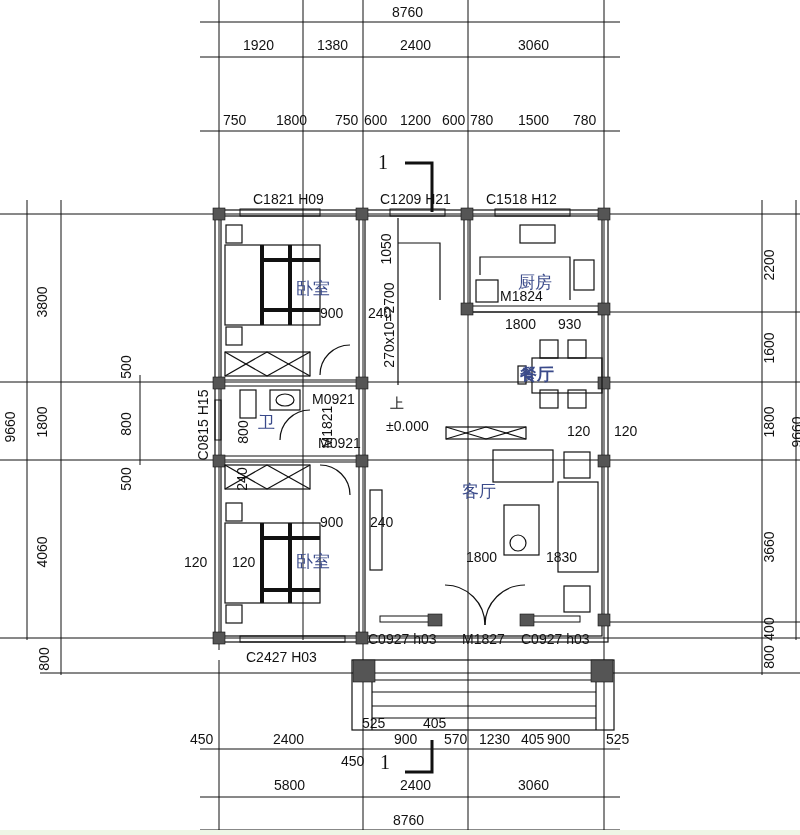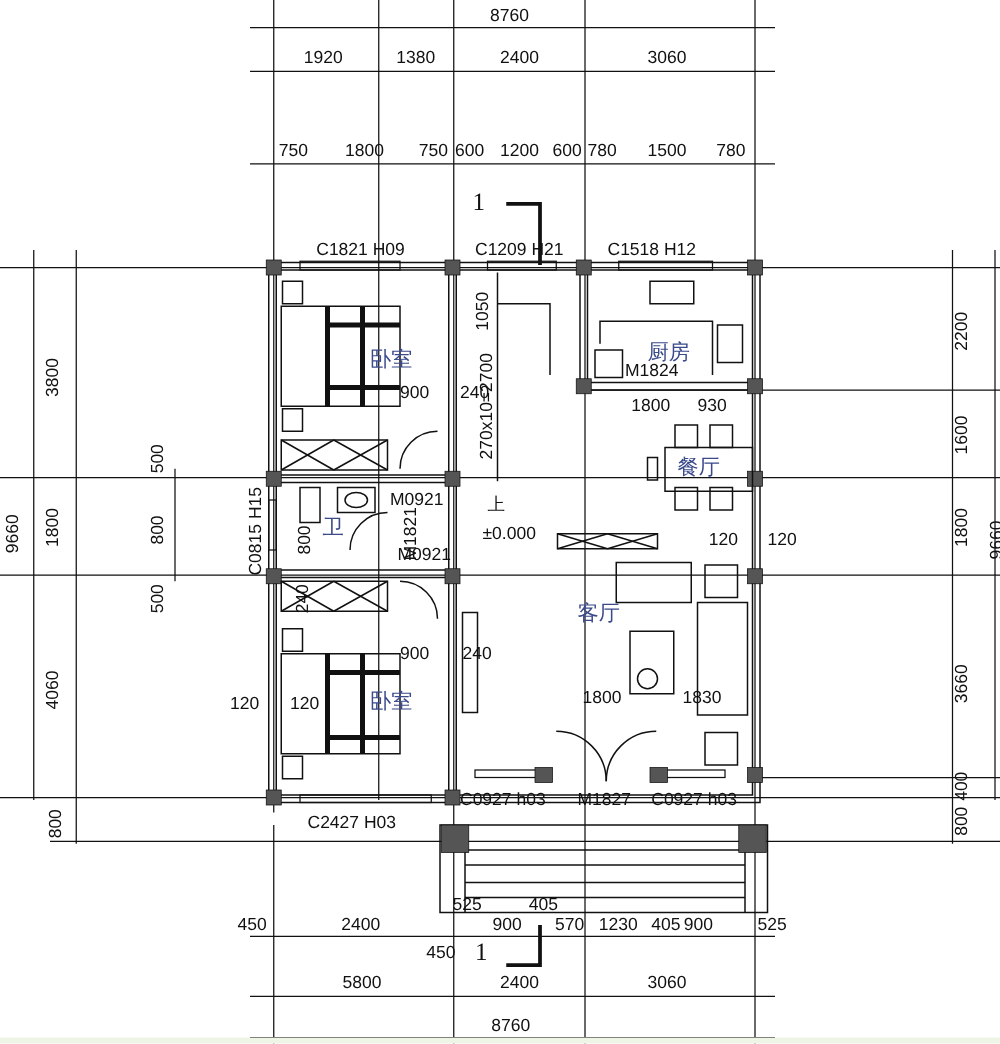--- a/index.html
+++ b/index.html
@@ -206,21 +206,21 @@
 <div class="lbl v" style="left:753px;top:258px;">2200</div>
 <div class="lbl v" style="left:753px;top:341px;">1600</div>
 <div class="lbl v" style="left:753px;top:415px;">1800</div>
 <div class="lbl v" style="left:781px;top:425px;">9660</div>
 <div class="lbl v" style="left:753px;top:540px;">3660</div>
 <div class="lbl v" style="left:757px;top:622px;">400</div>
 <div class="lbl v" style="left:757px;top:650px;">800</div>
 
 <div class="room" style="left:296px;top:280px;">卧室</div>
 <div class="room" style="left:518px;top:262px;margin-top:12px;">厨房</div>
-<div class="room" style="left:542px;top:366px;">餐厅</div>
+<div class="room" style="left:520px;top:366px;font-weight:bold;">餐厅</div>
 <div class="room" style="left:258px;top:414px;">卫</div>
 <div class="room" style="left:462px;top:483px;">客厅</div>
 <div class="room" style="left:296px;top:553px;">卧室</div>
 
 <div class="lbl" style="left:320px;top:306px;">900</div>
 <div class="lbl" style="left:368px;top:306px;">240</div>
 <div class="lbl v" style="left:346px;top:318px;">270x10=2700</div>
 <div class="lbl v" style="left:370px;top:242px;">1050</div>
 <div class="lbl" style="left:505px;top:317px;">1800</div>
 <div class="lbl" style="left:558px;top:317px;">930</div>

